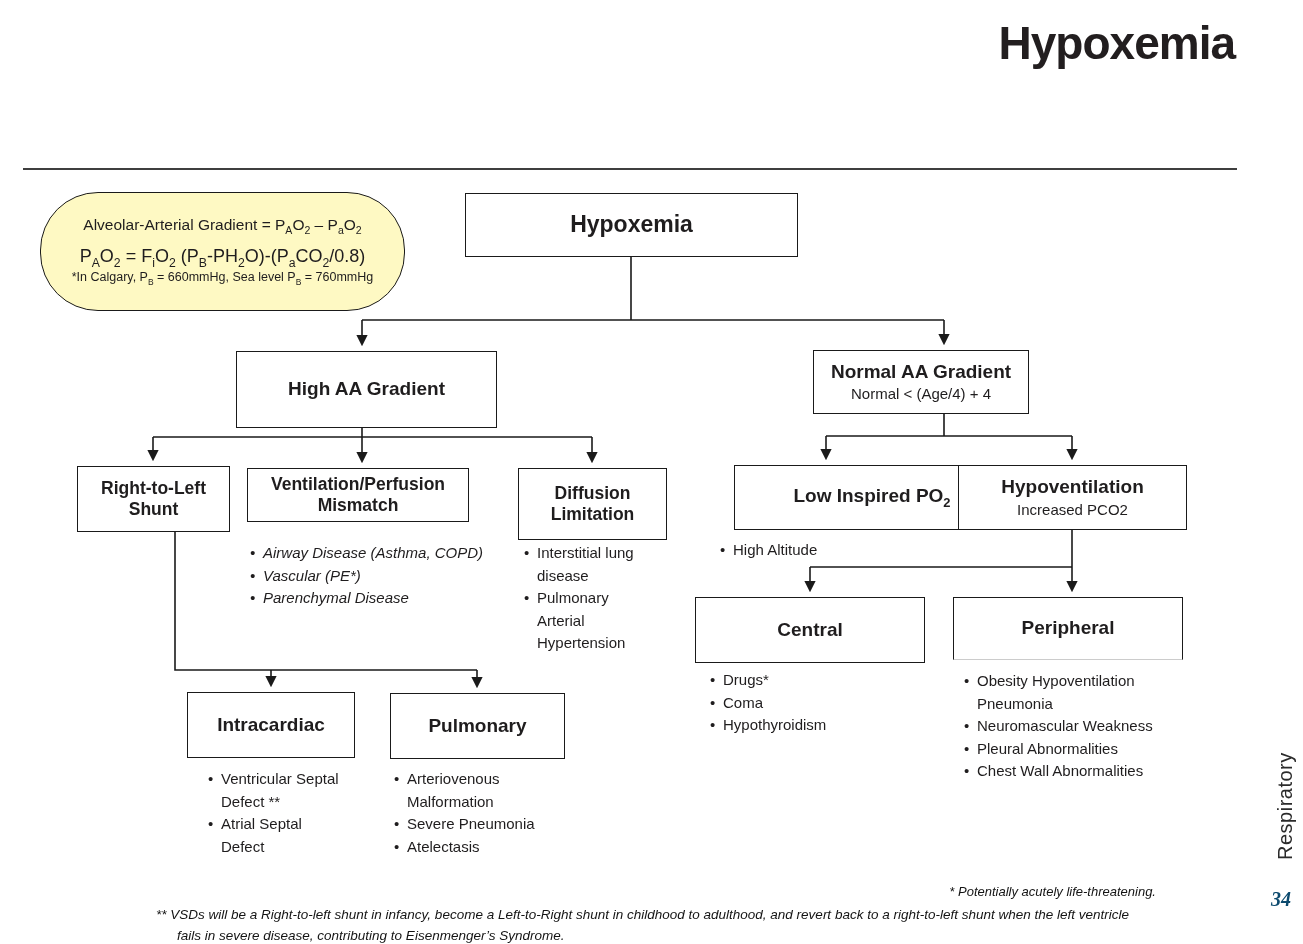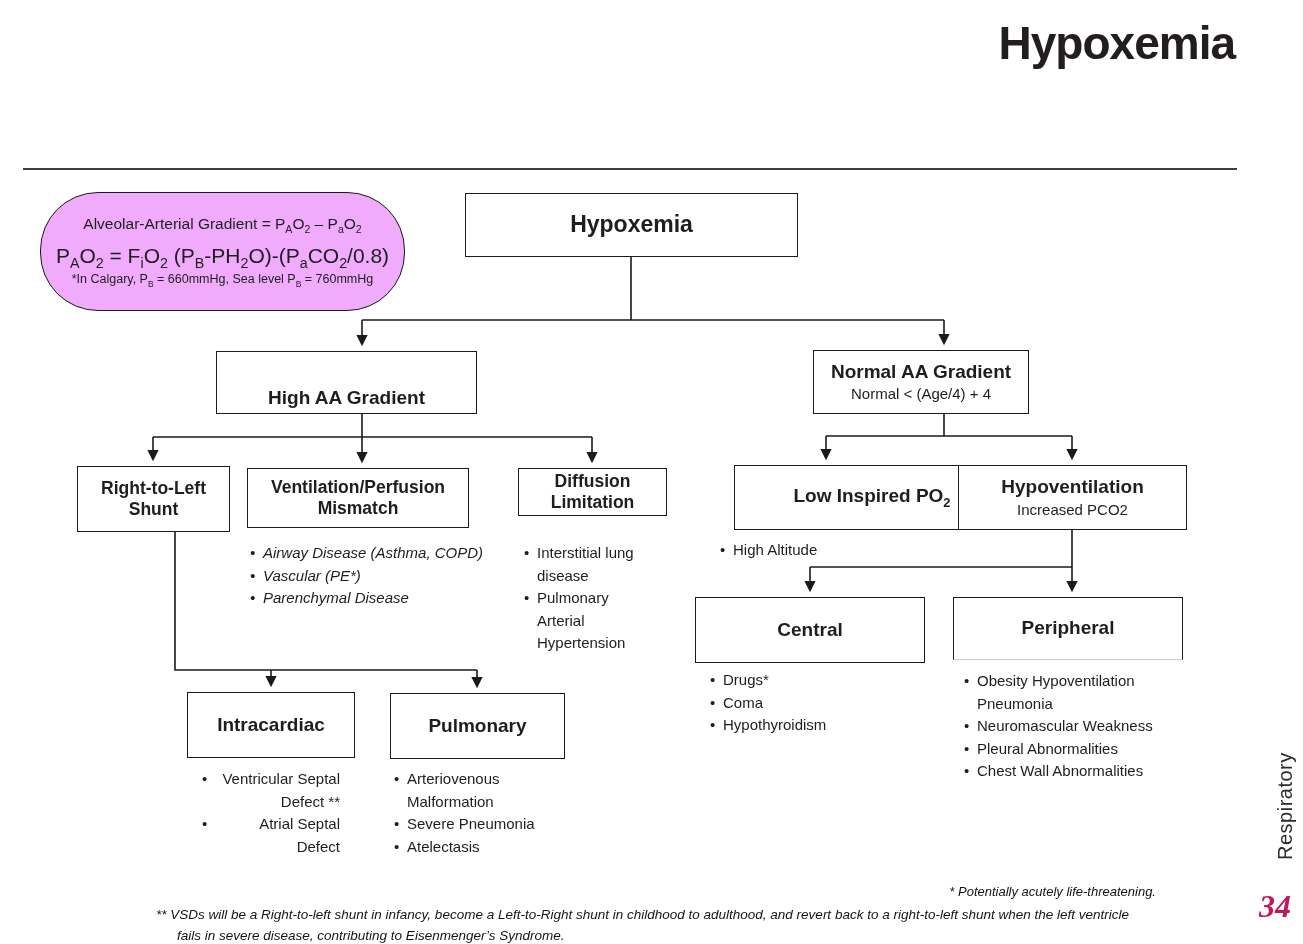--- a/index.html
+++ b/index.html
@@ -4,73 +4,73 @@
 <style>
   * { margin:0; padding:0; box-sizing:border-box; }
   body { background:#ffffff; font-family:"Liberation Sans", sans-serif; color:#1f1d1e; }
   .slide { position:relative; width:1303px; height:944px; background:#ffffff; overflow:hidden; }
 
   .page-title { position:absolute; top:16px; right:68px; font-size:46px; font-weight:800;
                 letter-spacing:-1px; color:#221e1f; }
   .top-rule { position:absolute; left:23px; top:168px; width:1214px; height:2px; background:#3f3f3f; }
 
   .formula-box { position:absolute; left:40px; top:192px; width:365px; height:119px;
-                 border:1.6px solid #1a1a1a; border-radius:58px; background:#f0abfc;
+                 border:1.6px solid #1a1a1a; border-radius:58px; background:#fef9c3;
                  display:flex; flex-direction:column; align-items:center; justify-content:center;
                  text-align:center; padding:6px 14px; }
   .formula-l1 { font-size:15.5px; margin-bottom:9px; }
-  .formula-l2 { font-size:21px; }
+  .formula-l2 { font-size:18px; }
   .formula-l3 { font-size:12.5px; margin-top:1px; }
   sub { font-size:0.68em; }
 
   svg.connectors { position:absolute; left:0; top:0; pointer-events:none; }
 
   .node { position:absolute; border:1.7px solid #1a1a1a; background:#fff;
           display:flex; flex-direction:column; align-items:center; justify-content:center;
           text-align:center; line-height:1.18; padding:4px 10px; }
   .node .lbl { font-weight:bold; }
   .node .sub-lbl { font-weight:normal; font-size:15px; margin-top:2px; }
 
   .n-root        { left:465px; top:193px; width:333px; height:64px; }
   .n-root .lbl   { font-size:23px; }
-  .n-high-aa     { left:216px; top:351px; width:261px; height:63px;justify-content:flex-end; }
+  .n-high-aa     { left:236px; top:351px; width:261px; height:77px; }
   .n-normal-aa   { left:813px; top:350px; width:216px; height:64px; }
   .n-high-aa .lbl, .n-normal-aa .lbl, .n-low-inspired .lbl, .n-hypovent .lbl,
   .n-intracardiac .lbl, .n-pulmonary .lbl, .n-central .lbl, .n-peripheral .lbl { font-size:19px; }
   .n-rtl-shunt   { left:77px;  top:466px; width:153px; height:66px; }
-  .n-vq          { left:247px; top:468px; width:222px; height:60px; }
-  .n-diffusion   { left:518px; top:468px; width:149px; height:48px; }
+  .n-vq          { left:247px; top:468px; width:222px; height:54px; }
+  .n-diffusion   { left:518px; top:468px; width:149px; height:72px; }
   .n-rtl-shunt .lbl, .n-vq .lbl, .n-diffusion .lbl { font-size:17.5px; }
   .n-low-inspired{ left:734px; top:465px; width:276px; height:65px; }
   .n-hypovent    { left:958px; top:465px; width:229px; height:65px; }
   .n-intracardiac{ left:187px; top:692px; width:168px; height:66px; }
   .n-pulmonary   { left:390px; top:693px; width:175px; height:66px; }
   .n-central     { left:695px; top:597px; width:230px; height:66px; }
   .n-peripheral  { left:953px; top:597px; width:230px; height:63px; border-bottom-color:#cccccc; }
 
   ul.blist { position:absolute; list-style:none; font-size:15px; line-height:1.5; }
   ul.blist li { position:relative; padding-left:13px; }
   ul.blist li::before { content:"\2022"; position:absolute; left:0; }
   .bl-vq           { left:250px; top:542px; width:272px;font-style:italic; }
   .bl-diffusion    { left:524px; top:542px; width:112px; }
   .bl-low-inspired { left:720px; top:539px; width:160px; }
   .bl-central      { left:710px; top:669px; width:190px; }
   .bl-peripheral   { left:964px; top:670px; width:226px; }
-  .bl-intracardiac { left:202px; top:768px; width:138px;text-align:right; }
+  .bl-intracardiac { left:208px; top:768px; width:138px; }
   .bl-pulmonary    { left:394px; top:768px; width:178px; }
 
   .footnotes { position:absolute; left:156px; top:884px; width:1000px; font-style:italic; color:#141414; }
   .fn-1 { font-size:13px; padding-left:10px; margin-bottom:6px;text-align:right; }
   .fn-2 { font-size:13.5px; padding-left:21px; text-indent:-21px; line-height:1.55; width:990px; }
 
   .side-label { position:absolute; right:6px; top:700px; height:160px;
                 writing-mode:vertical-rl; transform:rotate(180deg);
                 font-size:20px; color:#2b2b2b; letter-spacing:0.5px; }
   .page-number { position:absolute; right:12px; top:888px; font-family:"Liberation Serif", serif;
-                 font-style:italic; font-weight:bold; font-size:32px; color:#be185d; }
+                 font-style:italic; font-weight:bold; font-size:20px; color:#0c4a6e; }
 </style>
 </head>
 <body>
 
 <div class="slide">
 
   <div class="page-title">Hypoxemia</div>
   <div class="top-rule"></div>
 
   <div class="formula-box">

